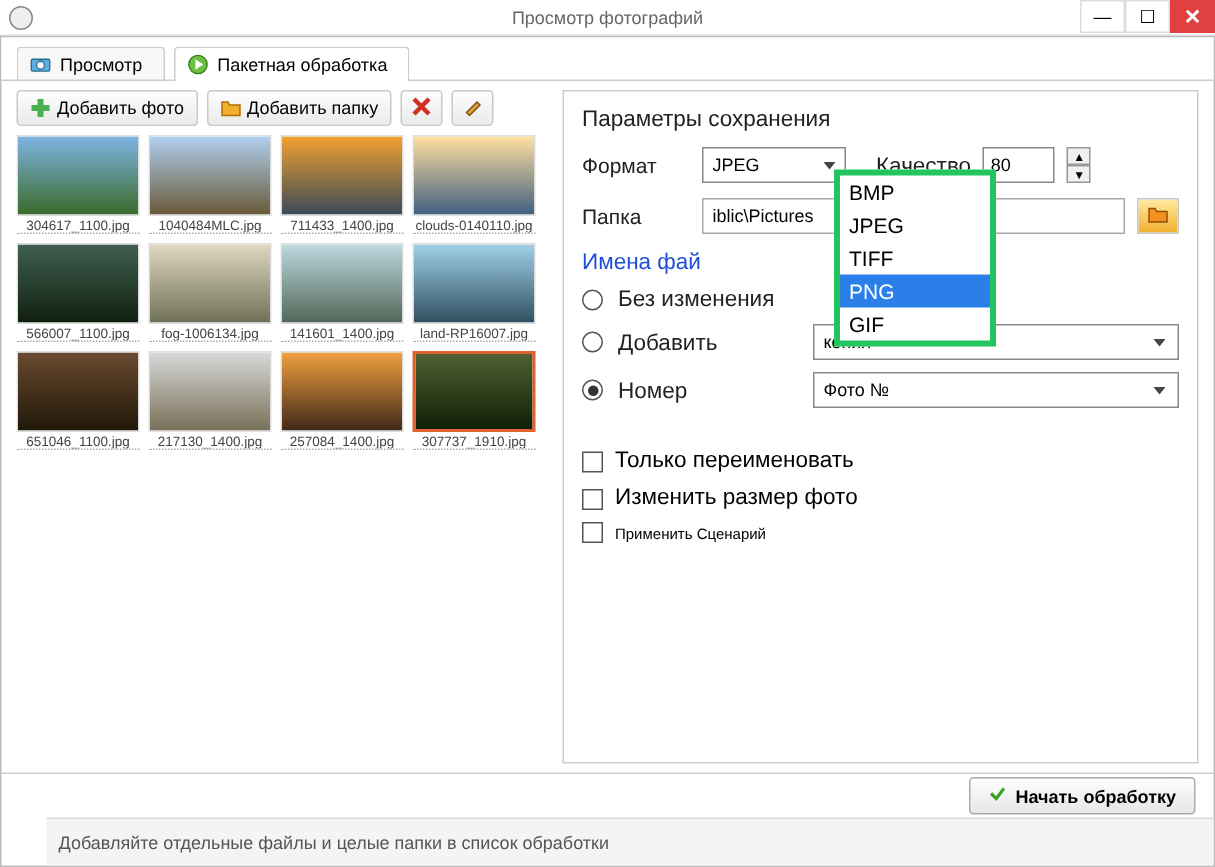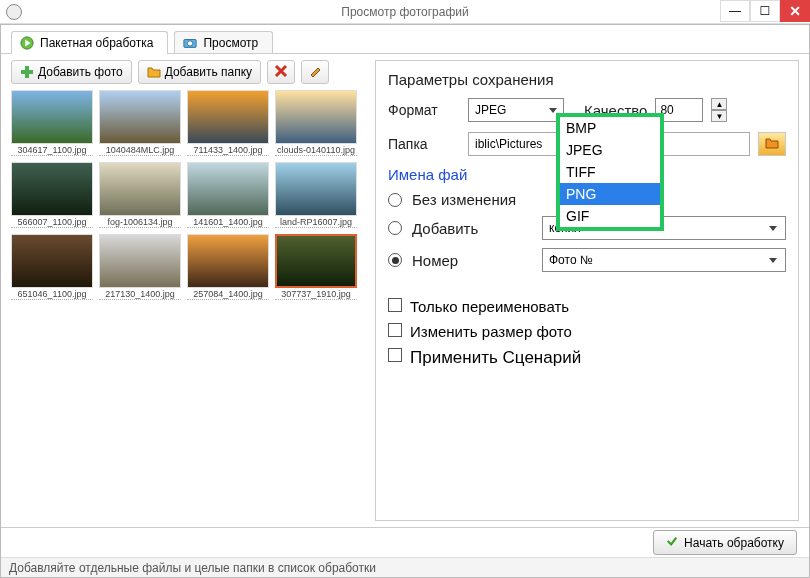--- a/index.html
+++ b/index.html
@@ -49,31 +49,31 @@
 .numfield { border: 1px solid #888; width: 48px; height: 24px; padding: 0 4px; display: flex; align-items: center; font-size: 14px; }
 
 .names-title { font-size: 15px; color: #1d4ed8; margin: 6px 0 8px 0; }
 .radio-row { display: flex; align-items: center; margin-bottom: 8px; gap: 10px; }
 .radio { width: 14px; height: 14px; border: 1px solid #555; border-radius: 50%; display: inline-flex; align-items: center; justify-content: center; }
 .radio.checked::after { content:""; width: 7px; height: 7px; background: #333; border-radius: 50%; }
 .radio-label { font-size: 15px; color: #222; width: 120px; }
 .combo { border: 1px solid #888; height: 24px; padding: 0 24px 0 6px; background: #fff; position: relative; display: flex; align-items: center; font-size: 14px; flex: 1; }
 .combo::after { content: ""; position: absolute; right: 8px; top: 9px; border-left: 4px solid transparent; border-right: 4px solid transparent; border-top: 5px solid #444; }
 
-.check-row { display: flex; align-items: flex-start; margin-bottom: 8px; gap: 8px; }
+.check-row { display: flex; align-items: flex-end; margin-bottom: 8px; gap: 8px; }
 .check { width: 14px; height: 14px; border: 1px solid #555; background: #fff; }
 
 .dropdown { position: absolute; left: 180px; top: 52px; width: 108px; background: #fff; border: 4px solid #22c55e; z-index: 10; }
 .dropdown .opt { padding: 3px 6px; font-size: 14px; }
 .dropdown .opt.hl { background: #2a80e8; color: #ffffff; }
 
-.footer { height: 30px; border-top: 1px solid #ccc; display: flex; align-items: center; justify-content: flex-end; padding: 0 12px; }
+.footer { height: 30px; border-top: 1px solid #ccc; display: flex; align-items: center; justify-content: flex-end; padding: 0 12px; font-weight: bold; }
 .startbtn { border: 1px solid #aaa; background: linear-gradient(#fefefe,#e6e6e6); padding: 4px 12px; border-radius: 3px; display: flex; align-items: center; gap: 6px; font-size: 12px; cursor: pointer; }
 
-.statusbar { height: 20px; background: #f4f4f4; border-top: 1px solid #ddd; padding: 2px 8px; font-size: 11px; color: #555; display: flex; align-items: center; }
+.statusbar { height: 32px; background: #f4f4f4; border-top: 1px solid #ddd; padding: 2px 8px; font-size: 11px; color: #555; display: flex; align-items: center; margin-left: 30px; }
 
 
 .t1 { background: linear-gradient(#7eb4e4,#3a6a2a); }
 .t2 { background: linear-gradient(#b0cff0,#6a5a38); }
 .t3 { background: linear-gradient(#f2a030,#3a4a58); }
 .t4 { background: linear-gradient(#ffe0a0,#406080); }
 .t5 { background: linear-gradient(#406050,#102010); }
 .t6 { background: linear-gradient(#e0d8c0,#707058); }
 .t7 { background: linear-gradient(#c0d8e0,#506858); }
 .t8 { background: linear-gradient(#a0d0e8,#305060); }
@@ -91,38 +91,38 @@
   <div class="controls">
     <div class="ctl min">—</div>
     <div class="ctl max">☐</div>
     <div class="ctl close">✕</div>
   </div>
 </div>
 
 <div class="window">
 
   <div class="tabs">
+    <div class="tab">
+      <span class="ico">
+        <svg viewBox="0 0 16 16" width="14" height="14">
+            <rect x="1" y="4" width="14" height="9" rx="1" fill="#5bb0e0" stroke="#2a6a90"></rect>
+            <circle cx="8" cy="8.5" r="3" fill="#fff" stroke="#2a6a90"></circle>
+          </svg>
+      </span>
+      <span>Просмотр</span>
+    </div>
     <div class="tab active">
       <span class="ico">
         <svg viewBox="0 0 16 16" width="14" height="14">
             <circle cx="8" cy="8" r="7" fill="#6ac040" stroke="#3a7a20"></circle>
             <path d="M6 4 L12 8 L6 12 Z" fill="#fff"></path>
           </svg>
       </span>
       <span>Пакетная обработка</span>
     </div>
-    <div class="tab">
-      <span class="ico">
-        <svg viewBox="0 0 16 16" width="14" height="14">
-            <rect x="1" y="4" width="14" height="9" rx="1" fill="#5bb0e0" stroke="#2a6a90"></rect>
-            <circle cx="8" cy="8.5" r="3" fill="#fff" stroke="#2a6a90"></circle>
-          </svg>
-      </span>
-      <span>Просмотр</span>
-    </div>
   </div>
 
   <div class="content">
 
     <div class="left">
       <div class="toolbar">
         <div class="tbtn">
           <span class="ico">
             <svg viewBox="0 0 14 14" width="14" height="14">
                 <rect x="5" y="1" width="4" height="12" fill="#4caf50"></rect>
@@ -271,21 +271,21 @@
       <div class="check-row">
         <span class="check"></span>
         <span style="font-size:15px">Только переименовать</span>
       </div>
       <div class="check-row">
         <span class="check"></span>
         <span style="font-size:15px">Изменить размер фото</span>
       </div>
       <div class="check-row">
         <span class="check"></span>
-        <span style="font-size:17px">Применить Сценарий</span>
+        <span style="font-size:10px">Применить Сценарий</span>
       </div>
 
       <div class="dropdown">
         <div class="opt">BMP</div>
         <div class="opt">JPEG</div>
         <div class="opt">TIFF</div>
         <div class="opt hl">PNG</div>
         <div class="opt">GIF</div>
       </div>
     </div>

